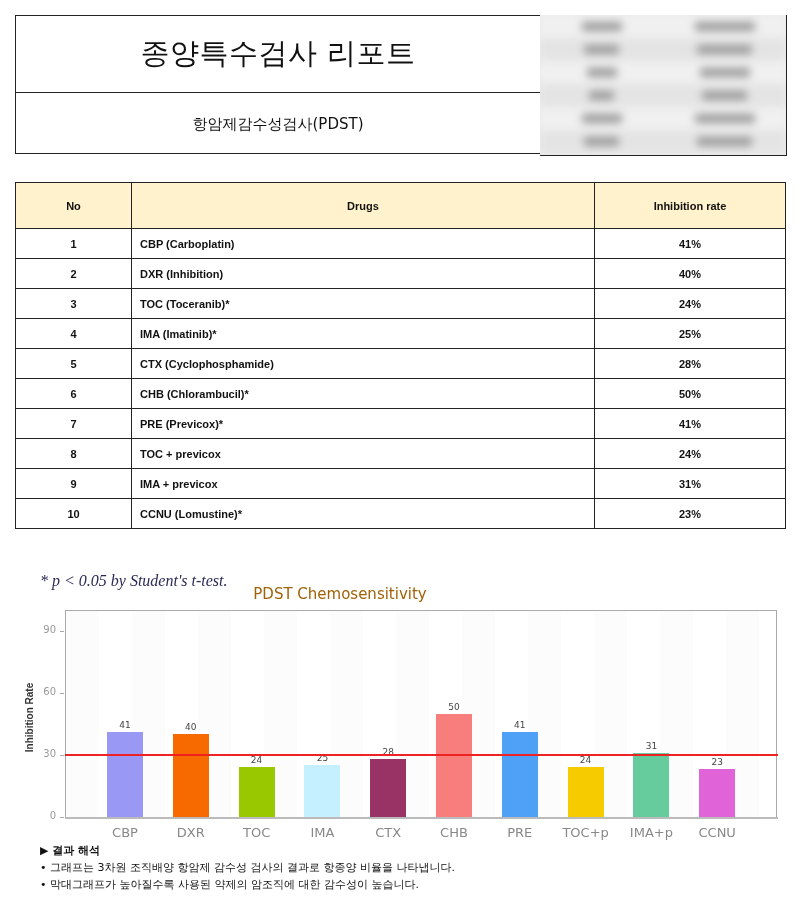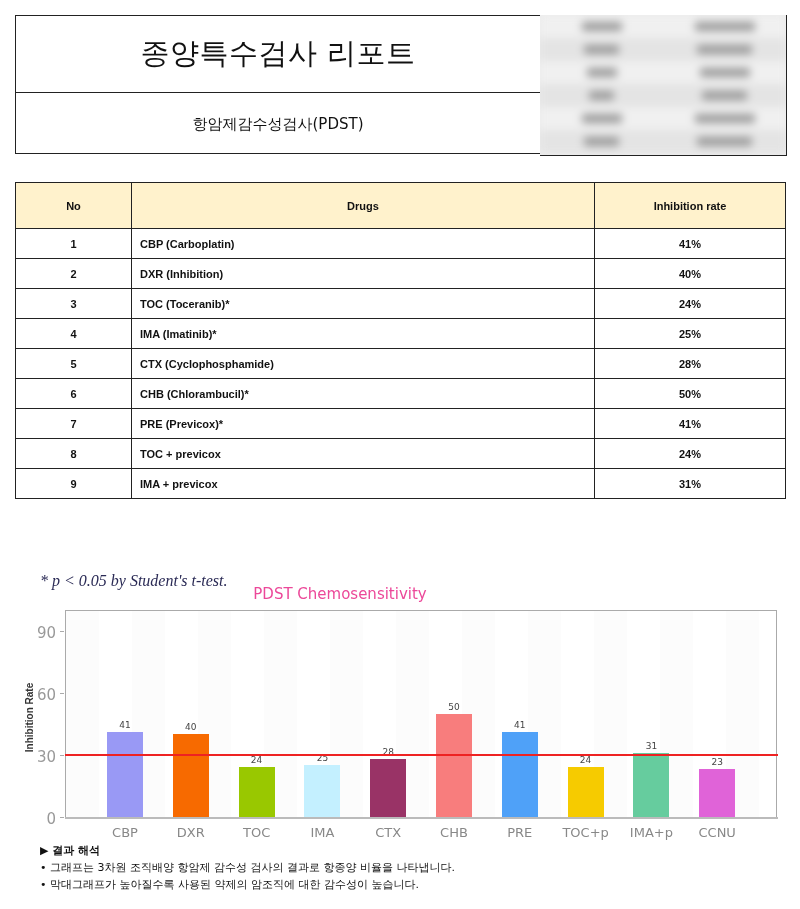--- a/index.html
+++ b/index.html
@@ -34,30 +34,30 @@
   .tbl td.c-drug { text-align:left; padding-left:8px; }
   .tbl th.c-drug { text-align:center; }
   .tbl td.c-rate, .tbl th.c-rate { width:190px; text-align:center; }
 
   
   .footnote { position:absolute; left:40px; top:572px; font-size:16px; font-style:italic;
               color:#2a2a55; font-family:Liberation Serif, serif; }
 
   
   .chart-title { position:absolute; left:0; width:680px; top:585px; text-align:center;
-                 font-family:"DejaVu Sans", sans-serif; font-size:15px; color:#ec4899; }
+                 font-family:"DejaVu Sans", sans-serif; font-size:15px; color:#a16207; }
   .plot { position:absolute; left:65px; top:610px; width:712px; height:207px;
           border:1.5px solid #aaa; border-bottom:none; box-sizing:border-box;
           background:linear-gradient(90deg, rgba(0,0,0,0.012) 50%, transparent 50%);
           background-size:66px 100%; }
   .xaxis-line { position:absolute; left:65px; top:817px; width:713px; height:2px; background:#bbb; }
   .yaxis-label { position:absolute; left:-16px; top:712px; transform:rotate(-90deg);
                  transform-origin:center; width:90px; text-align:center;
                  font-size:10px; font-weight:bold; color:#333; }
-  .ytick { position:absolute; left:30px; width:26px; text-align:right; font-size:15px; color:#999;
+  .ytick { position:absolute; left:30px; width:26px; text-align:right; font-size:10px; color:#999;
            font-family:"DejaVu Sans", sans-serif; }
   .ytick-mark { position:absolute; left:60px; width:4px; height:1px; background:#aaa; }
   .bar { position:absolute; width:36px; box-sizing:border-box; }
   .bar-label { position:absolute; width:40px; text-align:center; font-size:9px; color:#444;
                font-family:"DejaVu Sans", sans-serif; }
   .xtick { position:absolute; top:825px; width:60px; text-align:center; font-size:13px; color:#888;
            font-family:"DejaVu Sans", sans-serif; }
   .ref-line { position:absolute; left:65px; width:713px; height:2px; background:#ee2222; }
 
   
@@ -173,20 +173,25 @@
       </tr>
       <tr>
         <td class="c-no">8</td>
         <td class="c-drug">TOC + previcox</td>
         <td class="c-rate">24%</td>
       </tr>
       <tr>
         <td class="c-no">9</td>
         <td class="c-drug">IMA + previcox</td>
         <td class="c-rate">31%</td>
+      </tr>
+      <tr>
+        <td class="c-no">10</td>
+        <td class="c-drug">CCNU (Lomustine)*</td>
+        <td class="c-rate">23%</td>
       </tr>
     </tbody>
 </table>
 
 <div class="footnote">* p &lt; 0.05 by Student's t-test.</div>
 
 <div>
   <div class="chart-title">PDST Chemosensitivity</div>
   <div class="plot"></div>
   <div class="xaxis-line"></div>

